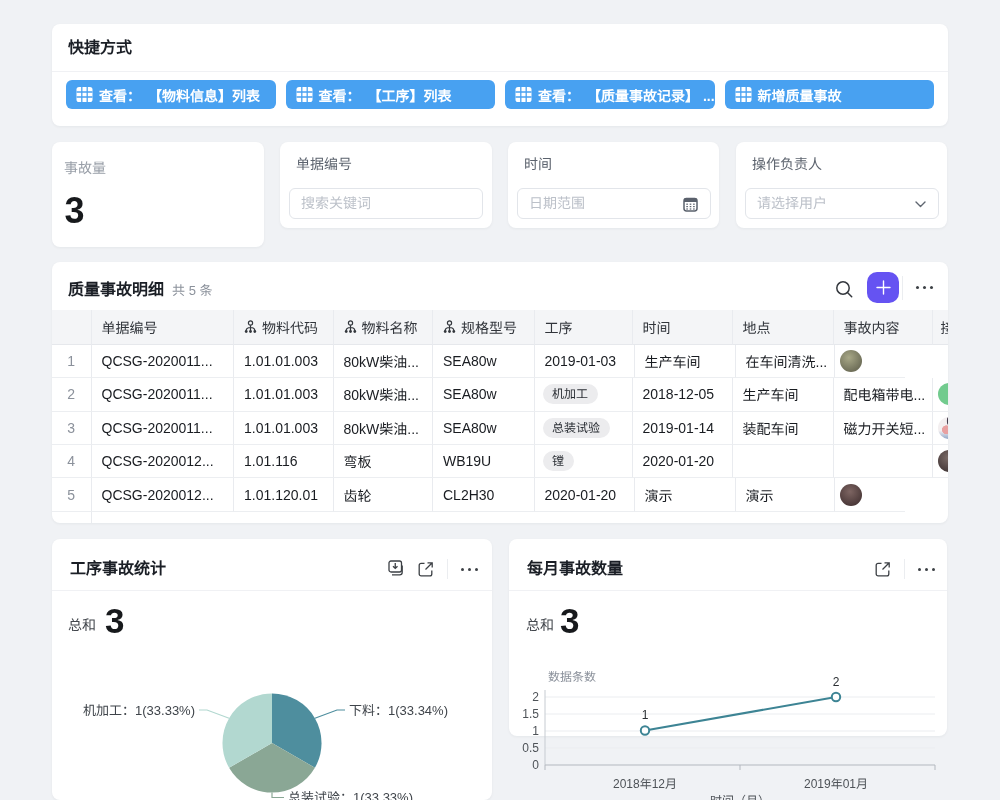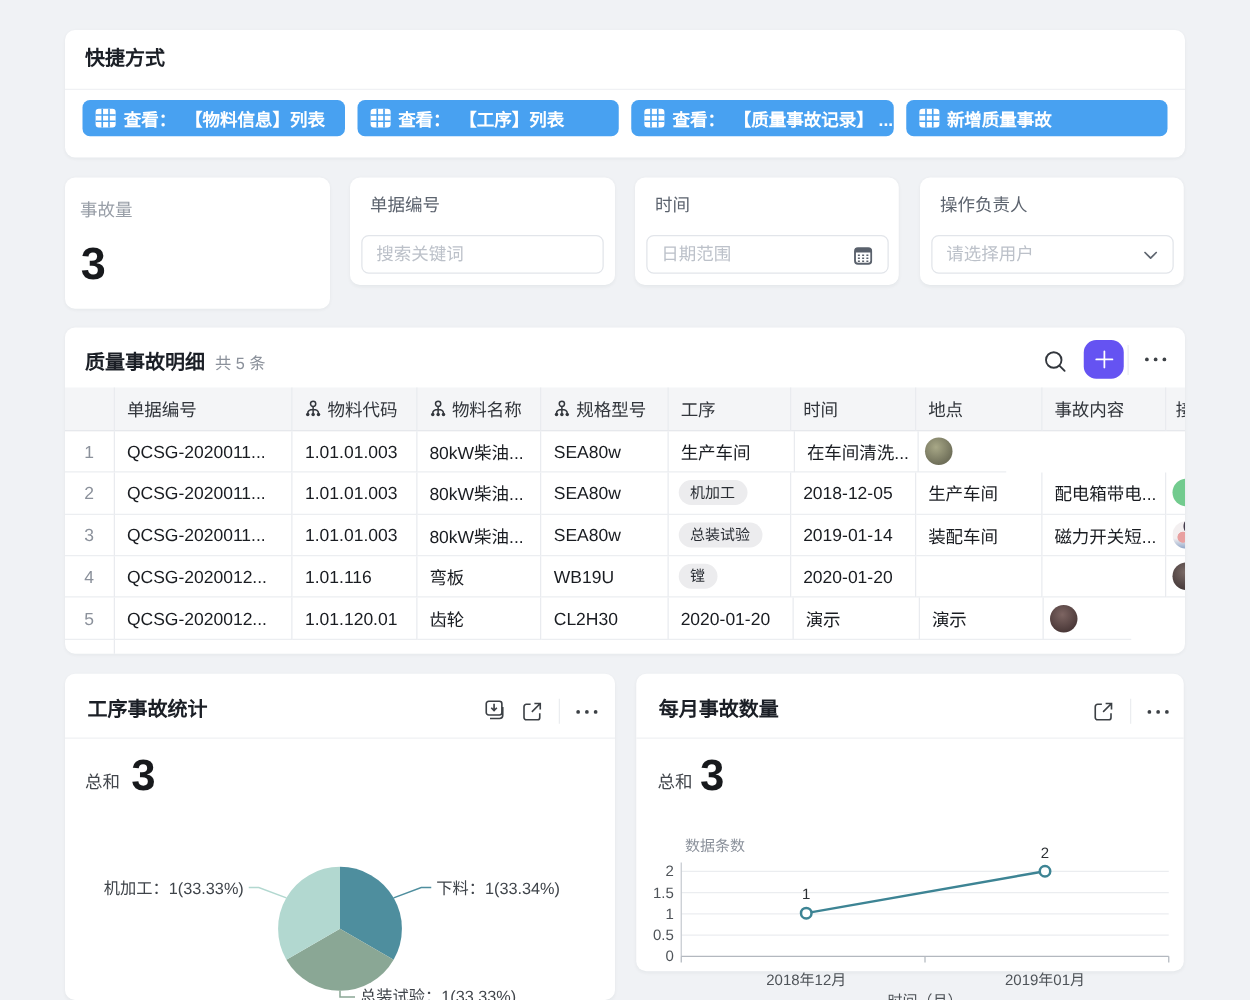--- a/index.html
+++ b/index.html
@@ -36,21 +36,21 @@
   .head .tc { color:#31353b; border-bottom:1px solid #e6e8ec; }
   .tc.num { justify-content:center; padding-left:0; color:#8b919b; }
   .c0{width:39.5px;} .c1{width:142.5px;} .c2{width:99.5px;} .c3{width:99.5px;} .c4{width:101.5px;}
   .c5{width:98px;text-align:center;} .c6{width:100px;} .c7{width:101px;} .c8{width:99px;} .c9{width:70px; border-right:none; padding-left:0;}
   .tag { display:inline-block; background:#ececee; border-radius:10px; padding:2px 9.5px; margin-left:-2px; font-size:12px; color:#2a2e34; line-height:16px; }
   .hicon { margin-right:5px; }
   .ava { width:22px; height:22px; border-radius:50%; margin-left:5px; flex:none; }
 
   
   #cardC { left:52px; top:539px; width:440px; height:261px; }
-  #cardD { left:509px; top:539px; width:438px; height:238px; }
+  #cardD { left:509px; top:539px; width:438px; height:197px; }
   .chd { height:52px; border-bottom:1px solid #f0f1f4; line-height:60px; padding-left:18px; font-size:16px; font-weight:700; color:#1b1f26; }
   .sum { position:absolute; left:16px; top:75px; font-size:14px; color:#43474d; }
   .sumn { position:absolute; top:63.5px; font-size:35px; font-weight:700; color:#17191c; line-height:35px; }
   .cicons { position:absolute; top:20px; display:flex; align-items:center; gap:13px; }
   .cdiv { width:1px; height:20px; background:#ebedf0; }
   .dots3 { display:flex; gap:4px; align-items:center; }
   .dots3 i { width:3px; height:3px; border-radius:50%; background:#3c4045; }
 </style>
 </head>
 <body>
@@ -183,20 +183,21 @@
       <div class="tc c7">地点</div>
       <div class="tc c8">事故内容</div>
       <div class="tc c9" style="padding-left:8px">接收人</div>
     </div>
     <div class="trow">
       <div class="tc c0 num">1</div>
         <div class="tc c1">QCSG-2020011...</div>
         <div class="tc c2">1.01.01.003</div>
         <div class="tc c3">80kW柴油...</div>
         <div class="tc c4">SEA80w</div>
+        <div class="tc c6">2019-01-03</div>
         <div class="tc c7">生产车间</div>
         <div class="tc c8">在车间清洗...</div>
         <div class="tc c9">
           <span class="ava" style="background:radial-gradient(circle at 40% 35%, #a8a887, #70705a 70%);"></span>
         </div>
     </div>
     <div class="trow">
       <div class="tc c0 num">2</div>
         <div class="tc c1">QCSG-2020011...</div>
         <div class="tc c2">1.01.01.003</div>

